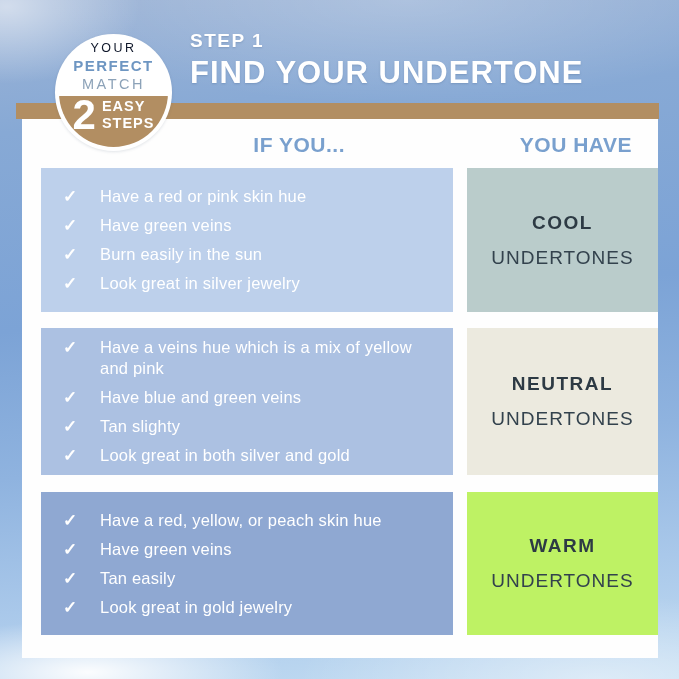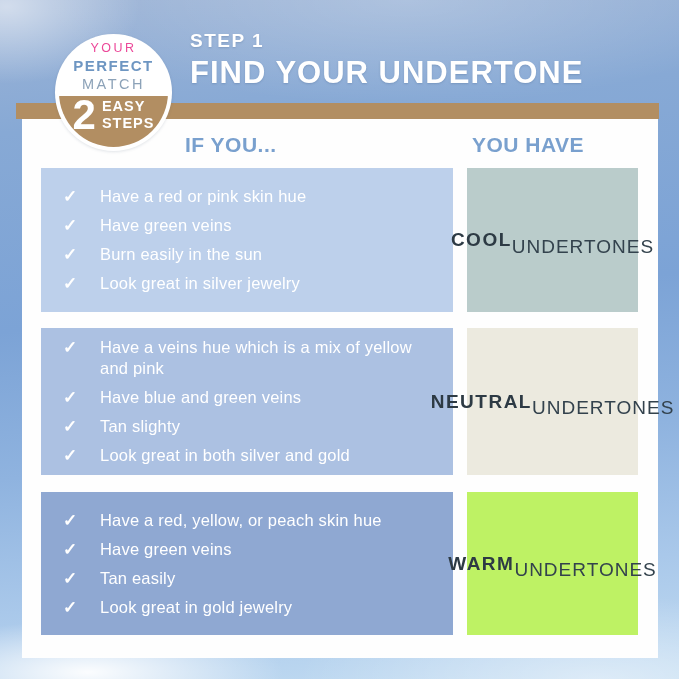--- a/index.html
+++ b/index.html
@@ -15,48 +15,48 @@
   }
   .card{position:absolute;left:22px;top:103px;width:636px;height:555px;background:#fefefe;z-index:1;}
   .gold-bar{position:absolute;left:16px;top:103px;width:643px;height:16px;background:#b28e62;z-index:2;}
 
   
   .badge{position:absolute;left:55px;top:34px;width:117px;height:117px;border-radius:50%;
          background:#fff;z-index:4;box-shadow:0 1px 3px rgba(60,80,110,.15);}
   .badge-inner{position:absolute;inset:4px;border-radius:50%;overflow:hidden;}
   .badge-gold{position:absolute;left:0;right:0;bottom:0;top:58px;background:#b28e62;}
   .badge-top{position:absolute;top:7px;left:0;right:0;text-align:center;z-index:2;line-height:1.25;}
-  .badge-line1{font-size:12.5px;letter-spacing:2.5px;color:#ec4899;}
+  .badge-line1{font-size:12.5px;letter-spacing:2.5px;color:#0f172a;}
   .badge-line2{font-size:15px;font-weight:700;letter-spacing:1.5px;color:#6e96c2;}
   .badge-line3{font-size:14.5px;letter-spacing:2.5px;color:#8ca2b8;}
   .badge-bottom{position:absolute;top:61px;left:0;right:0;display:flex;justify-content:center;
                 align-items:center;gap:6px;z-index:2;color:#fff;}
   .badge-number{font-size:42px;font-weight:700;line-height:.95;}
   .badge-steps{display:flex;flex-direction:column;text-align:left;}
   .badge-steps span{font-size:14.5px;font-weight:700;letter-spacing:1px;line-height:1.15;}
 
   
   .header{position:absolute;left:190px;top:30px;width:450px;text-align:left;color:#fff;z-index:3;}
   .header-step{font-size:19px;font-weight:700;letter-spacing:1.5px;
                text-shadow:0 1px 2px rgba(80,110,150,.35);}
   .header-title{font-size:31px;font-weight:700;letter-spacing:1px;margin-top:3px;
                 text-shadow:0 1px 2px rgba(80,110,150,.35);}
 
   
-  .col-header{position:absolute;top:133px;width:160px;text-align:left;font-size:21px;
+  .col-header{position:absolute;top:133px;width:160px;text-align:right;font-size:21px;
               font-weight:700;letter-spacing:.5px;color:#79a0ce;z-index:3;}
   .col-left{left:185px;}
   .col-right{left:472px;}
 
   
   .cond-box{position:absolute;left:41px;width:412px;z-index:3;box-sizing:border-box;
             display:flex;flex-direction:column;justify-content:center;gap:8px;
             padding:10px 10px 10px 22px;}
-  .result-box{position:absolute;left:467px;width:171px;z-index:3;display:flex;
-              flex-direction:row;align-items:center;justify-content:center;text-align:center;}
+  .result-box{position:absolute;left:467px;width:191px;z-index:3;display:flex;
+              flex-direction:column;align-items:center;justify-content:center;text-align:center;}
   .row1{top:168px;height:144px;}
   .row2{top:328px;height:147px;}
   .row3{top:492px;height:143px;}
   .bg-r1{background:#bdd0eb;}
   .bg-r2{background:#acc1e2;}
   .bg-r3{background:#8fa8d2;}
   .bg-cool{background:#bacccb;}
   .bg-neutral{background:#eceadf;}
   .bg-warm{background:#bef264;}
 

